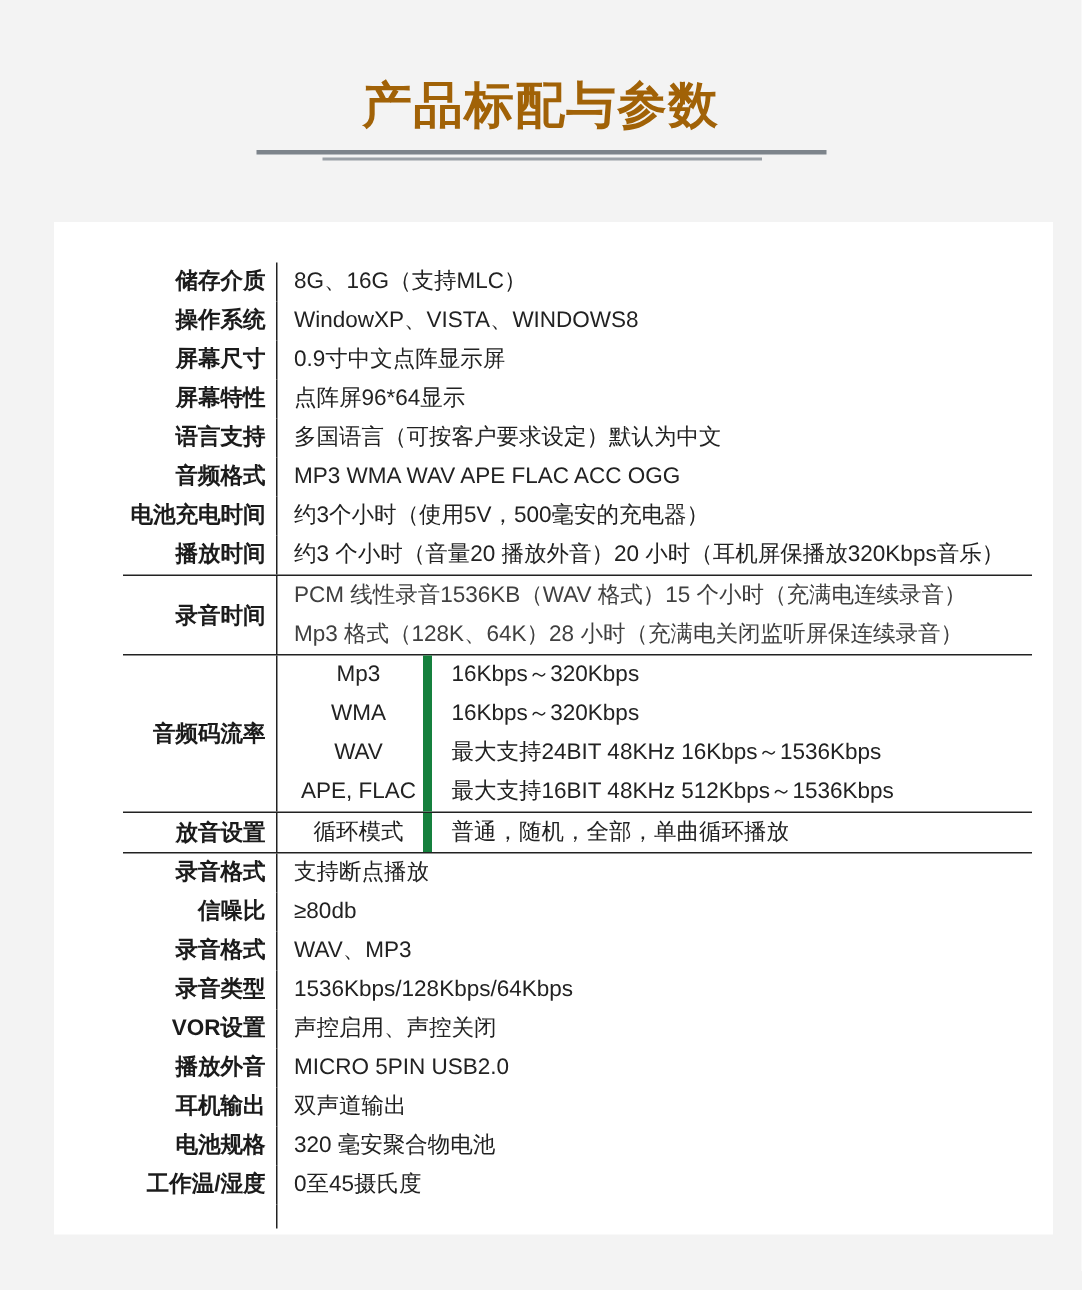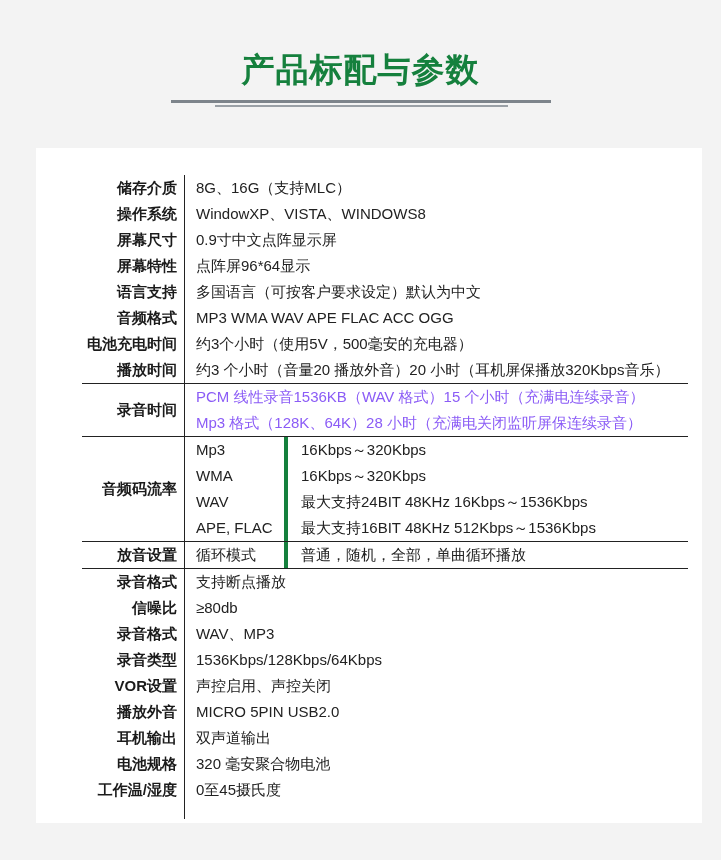--- a/index.html
+++ b/index.html
@@ -16,21 +16,21 @@
       color: #1b1b1b;
     }
     .title {
       position: absolute;
       left: 0;
       width: 721px;
       top: 48px;
       text-align: center;
       font-size: 33px;
       font-weight: bold;
-      color: #15803d;
+      color: #a16207;
       letter-spacing: 1px;
       line-height: 44px;
     }
     .underline-thick {
       position: absolute;
       left: 171px;
       top: 100px;
       width: 380px;
       height: 3px;
       background: #7d848b;
@@ -91,27 +91,28 @@
     }
     .multi .vals {
       flex: 1;
       padding-left: 11px;
     }
     .multi .vals div {
       height: 26px;
       line-height: 26px;
       white-space: nowrap;
       font-size: 15px;
-      color: #8b5cf6;
+      color: #404040;
     }
     .bitrate .fmt {
       width: 103px;
-      border-right: 4px solid #15803d;
+      border-right: 6px solid #15803d;
       padding-left: 11px;
       box-sizing: border-box;
+      text-align: center;
     }
     .bitrate .fmt div, .bitrate .rate div {
       height: 26px;
       line-height: 26px;
       font-size: 15px;
       white-space: nowrap;
       color: #222;
     }
     .bitrate .rate {
       flex: 1;

